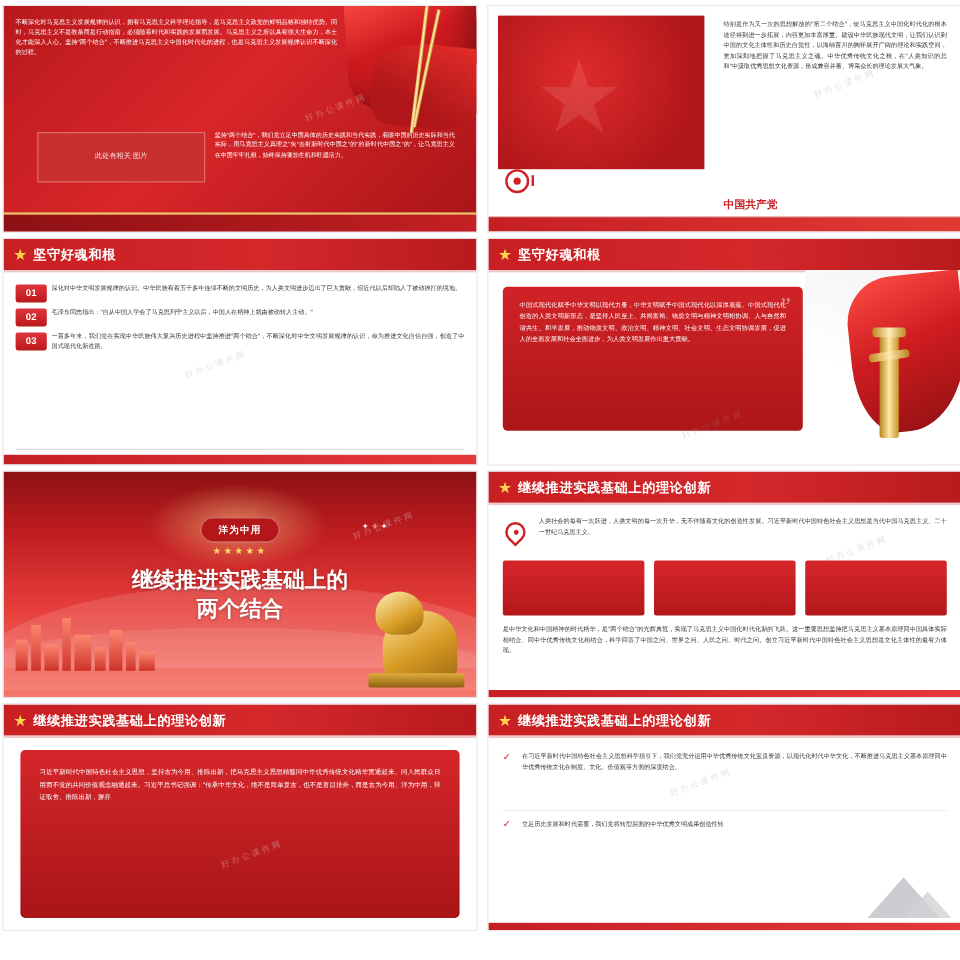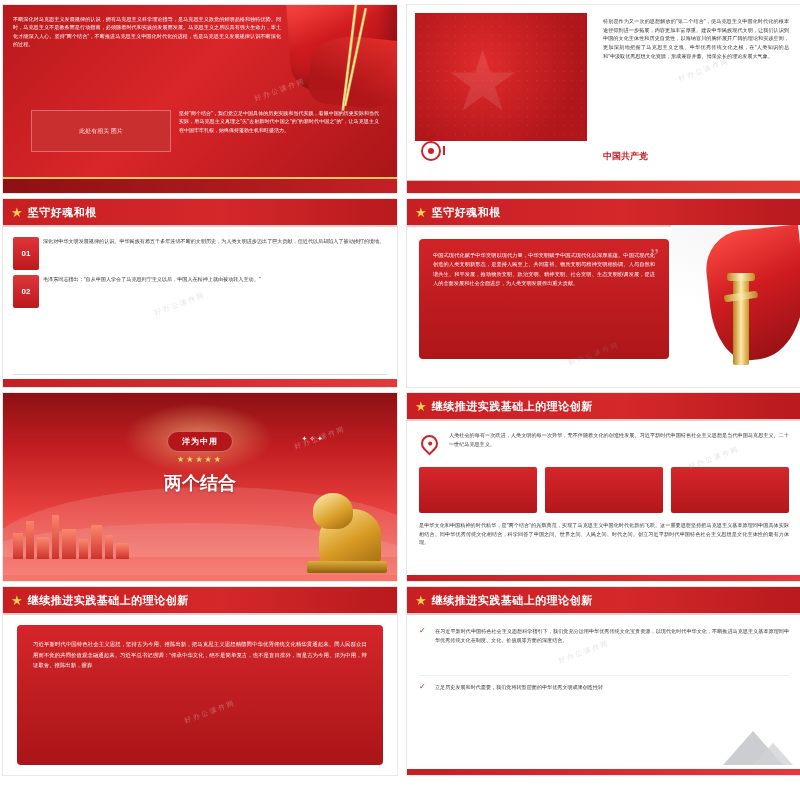--- a/index.html
+++ b/index.html
@@ -117,37 +117,37 @@
     width: 20px; height: 20px; border: 2px solid #d12027; border-radius: 50%;
     display:flex; align-items:center; justify-content:center;
   }
   .s2 .locator i {
     width: 6px; height: 6px; background:#d12027; border-radius:50%; display:block;
   }
   .s2 .locator-tail {
     position:absolute; left: 36px; bottom: 38px; width: 2px; height: 9px; background:#d12027;
   }
   .s2 .cpc {
-    position:absolute; left: 196px; bottom: 30px;
+    position:absolute; left: 196px; bottom: 16px;
     font-size: 9px; font-weight: bold; color:#c41f24;
   }
   .s2 .botline {
     position:absolute; left: 0; right:0; bottom: 12px; height: 1px; background:#e6b9ba;
   }
   .s2 .botbar {
     position:absolute; left:0; right:0; bottom:0; height: 12px;
     background: linear-gradient(90deg,#c41f24,#e03b33);
   }
 
   
   .s3 { background:#fff; }
   .numlist { position:absolute; left: 10px; top: 38px; right: 10px; }
   .numrow { display:flex; margin-bottom: 5px; align-items:stretch; }
   .numrow .num {
-    flex: 0 0 26px; height: 33px;
+    flex: 0 0 26px; height: 15px;
     background: linear-gradient(180deg,#e03539,#bb1a1e);
     color:#fff; font-size: 8px; font-weight:bold;
     display:flex; align-items:center; justify-content:center;
     border-radius: 2px; margin-right: 4px;
   }
   .numrow .txt {
     flex: 1; font-size: 5.1px; line-height: 1.55; color:#333; text-align: justify;
     padding-top: 1px;
   }
   .s3 .foot {
@@ -399,20 +399,24 @@
     <div class="hdr-under"></div>
     <div class="numlist">
       <div class="numrow">
         <div class="num">01</div>
         <div class="txt">深化对中华文明发展规律的认识。中华民族有着五千多年连绵不断的文明历史，为人类文明进步迈出了巨大贡献，但近代以后却陷入了被动挨打的境地。</div>
       </div>
       <div class="numrow">
         <div class="num">02</div>
         <div class="txt">毛泽东同志指出："自从中国人学会了马克思列宁主义以后，中国人在精神上就由被动转入主动。"</div>
       </div>
+      <div class="numrow">
+        <div class="num">03</div>
+        <div class="txt">一百多年来，我们党在实现中华民族伟大复兴历史进程中坚持推进"两个结合"，不断深化对中华文明发展规律的认识，命为推进文化自信自强，创造了中国式现代化新道路。</div>
+      </div>
     </div>
     <div class="foot"></div>
     <div class="footbar"></div>
     <div class="wm wm-dark" style="left:150px;top:100px;">好办公课件网</div>
   </div>
 
   <div class="slide s4">
     <div class="hdr">
       <span class="star">★</span>
       <span class="htitle">坚守好魂和根</span>
@@ -429,20 +433,21 @@
     </div>
     <div class="wm wm-dark" style="left:160px;top:150px;">好办公课件网</div>
   </div>
 
   <div class="slide s5">
     <div class="sun"></div>
     <div class="birds">✦ ✧ ✦</div>
     <div class="chip">洋为中用</div>
     <div class="stars">★★★★★</div>
     <div class="maintitle">
+      <div>继续推进实践基础上的</div>
       <div>两个结合</div>
     </div>
     <div class="wave1"></div>
     <div class="wave2"></div>
     <div class="city">
       <span style="left:4px;width:10px;height:26px;"></span>
       <span style="left:17px;width:8px;height:38px;"></span>
       <span style="left:28px;width:12px;height:22px;"></span>
       <span style="left:43px;width:7px;height:44px;"></span>
       <span style="left:53px;width:14px;height:30px;"></span>

